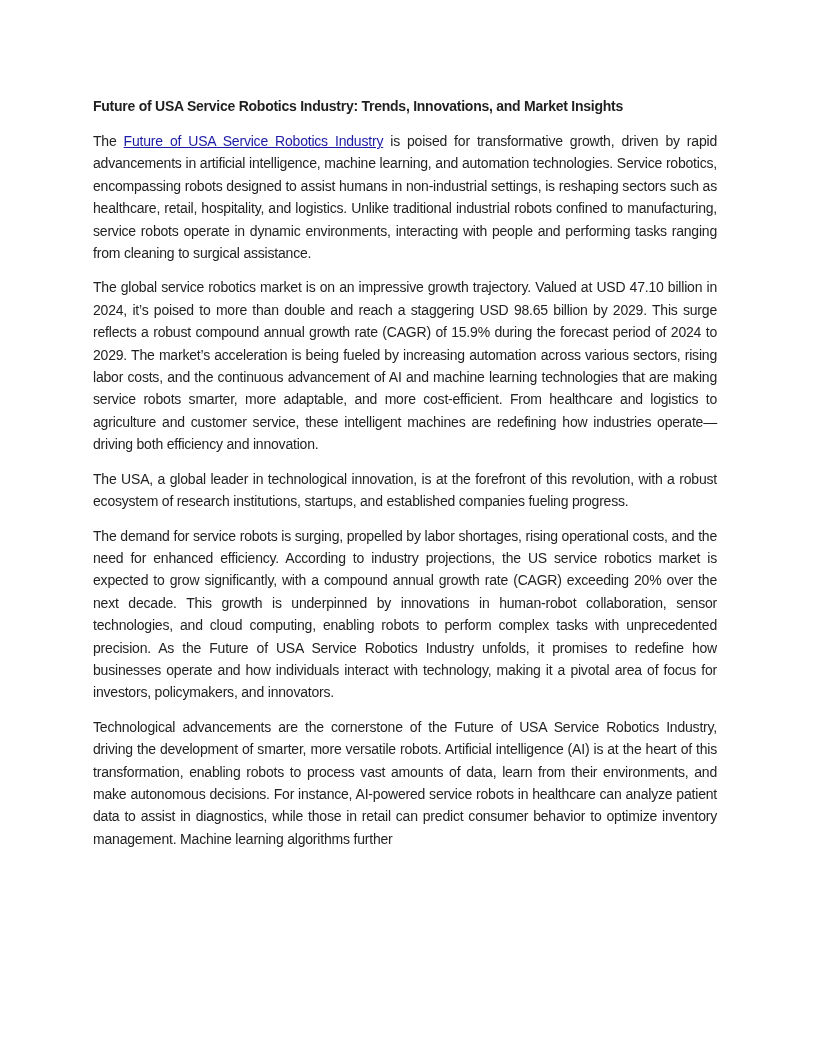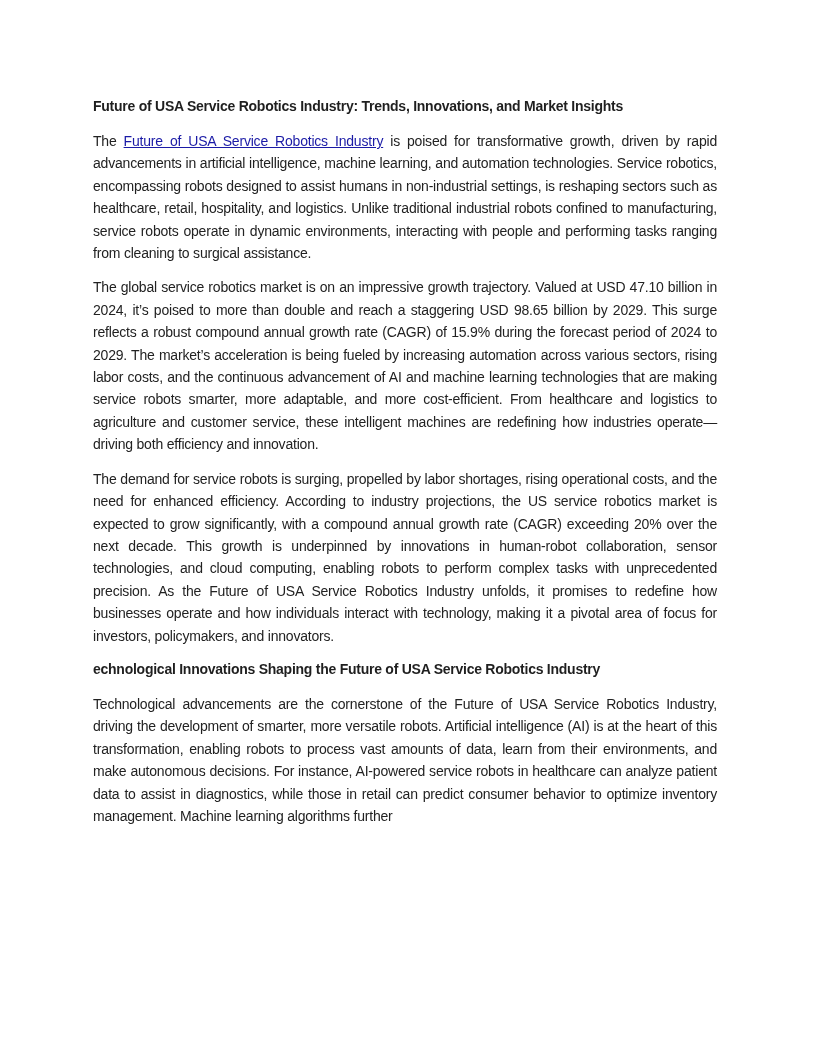--- a/index.html
+++ b/index.html
@@ -48,19 +48,19 @@
 </head>
 <body>
 
 <div class="page">
   <h1 class="heading">Future of USA Service Robotics Industry: Trends, Innovations, and Market Insights</h1>
 
   <p class="para"><span>The </span><a href="#">Future of USA Service Robotics Industry</a><span> is poised for transformative growth, driven by rapid advancements in artificial intelligence, machine learning, and automation technologies. Service robotics, encompassing robots designed to assist humans in non-industrial settings, is reshaping sectors such as healthcare, retail, hospitality, and logistics. Unlike traditional industrial robots confined to manufacturing, service robots operate in dynamic environments, interacting with people and performing tasks ranging from cleaning to surgical assistance.</span></p>
 
   <p class="para">The global service robotics market is on an impressive growth trajectory. Valued at USD 47.10 billion in 2024, it’s poised to more than double and reach a staggering USD 98.65 billion by 2029. This surge reflects a robust compound annual growth rate (CAGR) of 15.9% during the forecast period of 2024 to 2029. The market’s acceleration is being fueled by increasing automation across various sectors, rising labor costs, and the continuous advancement of AI and machine learning technologies that are making service robots smarter, more adaptable, and more cost-efficient. From healthcare and logistics to agriculture and customer service, these intelligent machines are redefining how industries operate—driving both efficiency and innovation.</p>
 
+  <p class="para">The USA, a global leader in technological innovation, is at the forefront of this revolution, with a robust ecosystem of research institutions, startups, and established companies fueling progress.</p>
 
   <p class="para">The demand for service robots is surging, propelled by labor shortages, rising operational costs, and the need for enhanced efficiency. According to industry projections, the US service robotics market is expected to grow significantly, with a compound annual growth rate (CAGR) exceeding 20% over the next decade. This growth is underpinned by innovations in human-robot collaboration, sensor technologies, and cloud computing, enabling robots to perform complex tasks with unprecedented precision. As the Future of USA Service Robotics Industry unfolds, it promises to redefine how businesses operate and how individuals interact with technology, making it a pivotal area of focus for investors, policymakers, and innovators.</p>
 
-  <h2 class="heading h2">echnological Innovations Shaping the Future of USA Service Robotics Industry</h2>
 
   <p class="para">Technological advancements are the cornerstone of the Future of USA Service Robotics Industry, driving the development of smarter, more versatile robots. Artificial intelligence (AI) is at the heart of this transformation, enabling robots to process vast amounts of data, learn from their environments, and make autonomous decisions. For instance, AI-powered service robots in healthcare can analyze patient data to assist in diagnostics, while those in retail can predict consumer behavior to optimize inventory management. Machine learning algorithms further</p>
 </div>
 
 </body></html>

